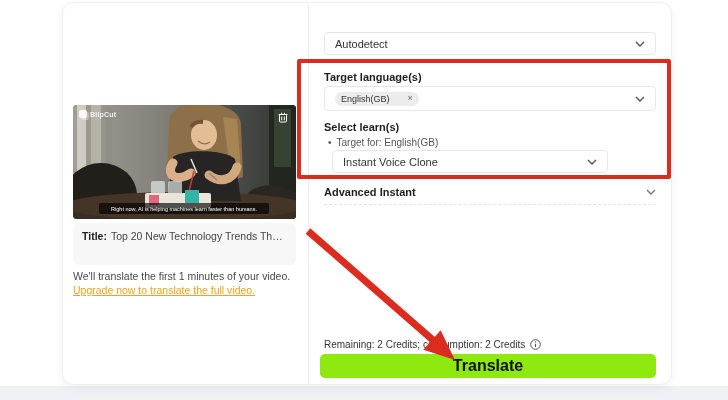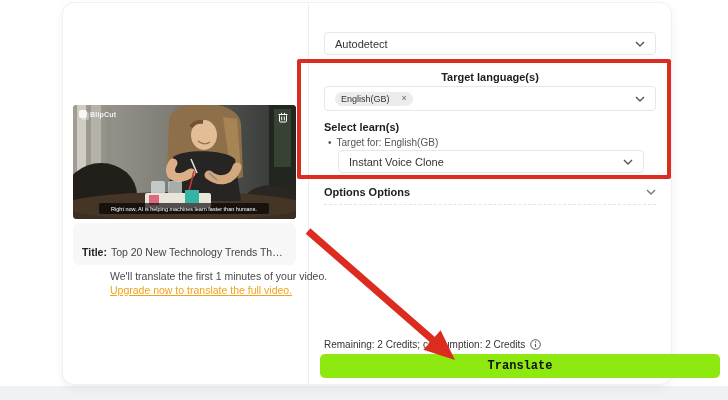--- a/index.html
+++ b/index.html
@@ -35,64 +35,64 @@
   }
   .trash-btn {
     position:absolute; top:5px; right:7px; width:13px; height:13px; cursor:pointer;
     display:flex; align-items:center; justify-content:center;
   }
   .info-box {
     position:absolute; left:10px; top:220px; width:223px; height:42px;
     background:#f7f7f8; border-radius:6px; padding:5px 9px;
     font-size:10.5px; line-height:16px; white-space:nowrap; overflow:hidden;
   }
-  .info-row { display:flex; align-items:flex-start; gap:4px; overflow:hidden;margin-top:16px; }
+  .info-row { display:flex; align-items:flex-start; gap:4px; overflow:hidden; }
   .info-label { font-weight:bold; color:#222; flex:0 0 auto; }
   .info-value { color:#454545; overflow:hidden; text-overflow:ellipsis; }
   .crown-badge { width:12px; height:12px; flex:0 0 auto; display:inline-flex; }
   .notice {
     position:absolute; left:10px; top:266px; width:226px;
-    font-size:10.5px; line-height:14px; color:#4a4a4a;margin-left:37px;
+    font-size:10.5px; line-height:14px; color:#4a4a4a;
   }
   .notice a { color:#F0A21D; text-decoration:underline; cursor:pointer; }
 
   
   .rp-label { position:absolute; left:261px; width:332px; font-size:11px; font-weight:bold; color:#1d1d1f; }
   .select {
     position:absolute; left:261px; width:332px; height:23px;
     border:1px solid #e7e7ea; border-radius:4px; background:#fff;
     display:flex; align-items:center; justify-content:space-between;
     padding:8px 10px; font-size:11px; color:#333; cursor:pointer;
   }
   .chip {
-    display:inline-flex; align-items:center; gap:12px;
+    display:inline-flex; align-items:center; gap:18px;
     background:#ECECEC; border-radius:7px; padding:2px 6px;
     font-size:9px; color:#333;
   }
   .chip .chip-x { cursor:pointer; color:#666; font-size:9px; line-height:1; }
   .voice-for {
     position:absolute; left:265px; width:300px; font-size:10px; color:#555;
     display:flex; align-items:center; gap:5px;
   }
   .advanced-row {
     position:absolute; left:261px; top:181px; width:332px; height:16px;
     display:flex; align-items:center; justify-content:space-between;
     font-size:11px; font-weight:bold; color:#1d1d1f; cursor:pointer;
   }
   .dashed-div { position:absolute; left:261px; top:201px; width:332px; border-top:1px dashed #e3e3e6; }
   .credits {
     position:absolute; left:261px; top:336px; width:332px;
     font-size:10px; color:#333; display:flex; align-items:center; gap:5px;
   }
   .info-icon { display:inline-flex; cursor:pointer; }
   .translate-btn {
-    position:absolute; left:257px; top:351px; width:400px; height:24px;
+    position:absolute; left:257px; top:351px; width:336px; height:24px;
     background:#8DE90F; border:none; border-radius:5px;
-    font-family:Liberation Mono, monospace;
-    font-size:12px; font-weight:bold; color:#101010; cursor:pointer;
+    font-family:Liberation Sans, sans-serif;
+    font-size:16px; font-weight:bold; color:#101010; cursor:pointer;
   }
 
   
   .anno-rect {
     position:absolute; left:297px; top:59px; width:374px; height:120px;
     border:4px solid #DC2B1F; border-radius:2px; pointer-events:none; z-index:40;
   }
   .anno-arrow { position:absolute; left:0; top:0; width:728px; height:400px; pointer-events:none; z-index:50; }
 
   .chev { flex:0 0 auto; }
@@ -174,48 +174,48 @@
   </div>
 
 
   <div class="select" style="top:29px;">
     <span>Autodetect</span>
     <svg class="chev" width="10" height="6" viewBox="0 0 10 6">
       <polyline points="1,1 5,5 9,1" fill="none" stroke="#555" stroke-width="1.4"></polyline>
     </svg>
   </div>
 
-  <div class="rp-label" style="top:68px;text-align:center;">Target language(s)</div>
+  <div class="rp-label" style="top:68px;">Target language(s)</div>
 
   <div class="select" style="top:83px; height:25px;">
     <span class="chip">
       <span>English(GB)</span>
       <span class="chip-x">×</span>
     </span>
     <svg class="chev" width="10" height="6" viewBox="0 0 10 6">
       <polyline points="1,1 5,5 9,1" fill="none" stroke="#555" stroke-width="1.4"></polyline>
     </svg>
   </div>
 
   <div class="rp-label" style="top:118px;">Select learn(s)</div>
 
   <div class="voice-for" style="top:134px;">
     <span>•</span>
     <span>Target for: English(GB)</span>
   </div>
 
-  <div class="select" style="top:147px; left:275px; width:306px;gap:19px;">
+  <div class="select" style="top:147px; left:269px; width:276px;gap:19px;">
     <span>Instant Voice Clone</span>
     <svg class="chev" width="10" height="6" viewBox="0 0 10 6">
       <polyline points="1,1 5,5 9,1" fill="none" stroke="#555" stroke-width="1.4"></polyline>
     </svg>
   </div>
 
   <div class="advanced-row">
-    <span>Options Options</span>
+    <span>Advanced Instant</span>
     <svg class="chev" width="10" height="6" viewBox="0 0 10 6">
       <polyline points="1,1 5,5 9,1" fill="none" stroke="#777" stroke-width="1.4"></polyline>
     </svg>
   </div>
   <div class="dashed-div"></div>
 
   <div class="credits">
     <span>Remaining: 2 Credits; consumption: 2 Credits</span>
     <span class="info-icon">
       <svg width="11" height="11" viewBox="0 0 11 11">

